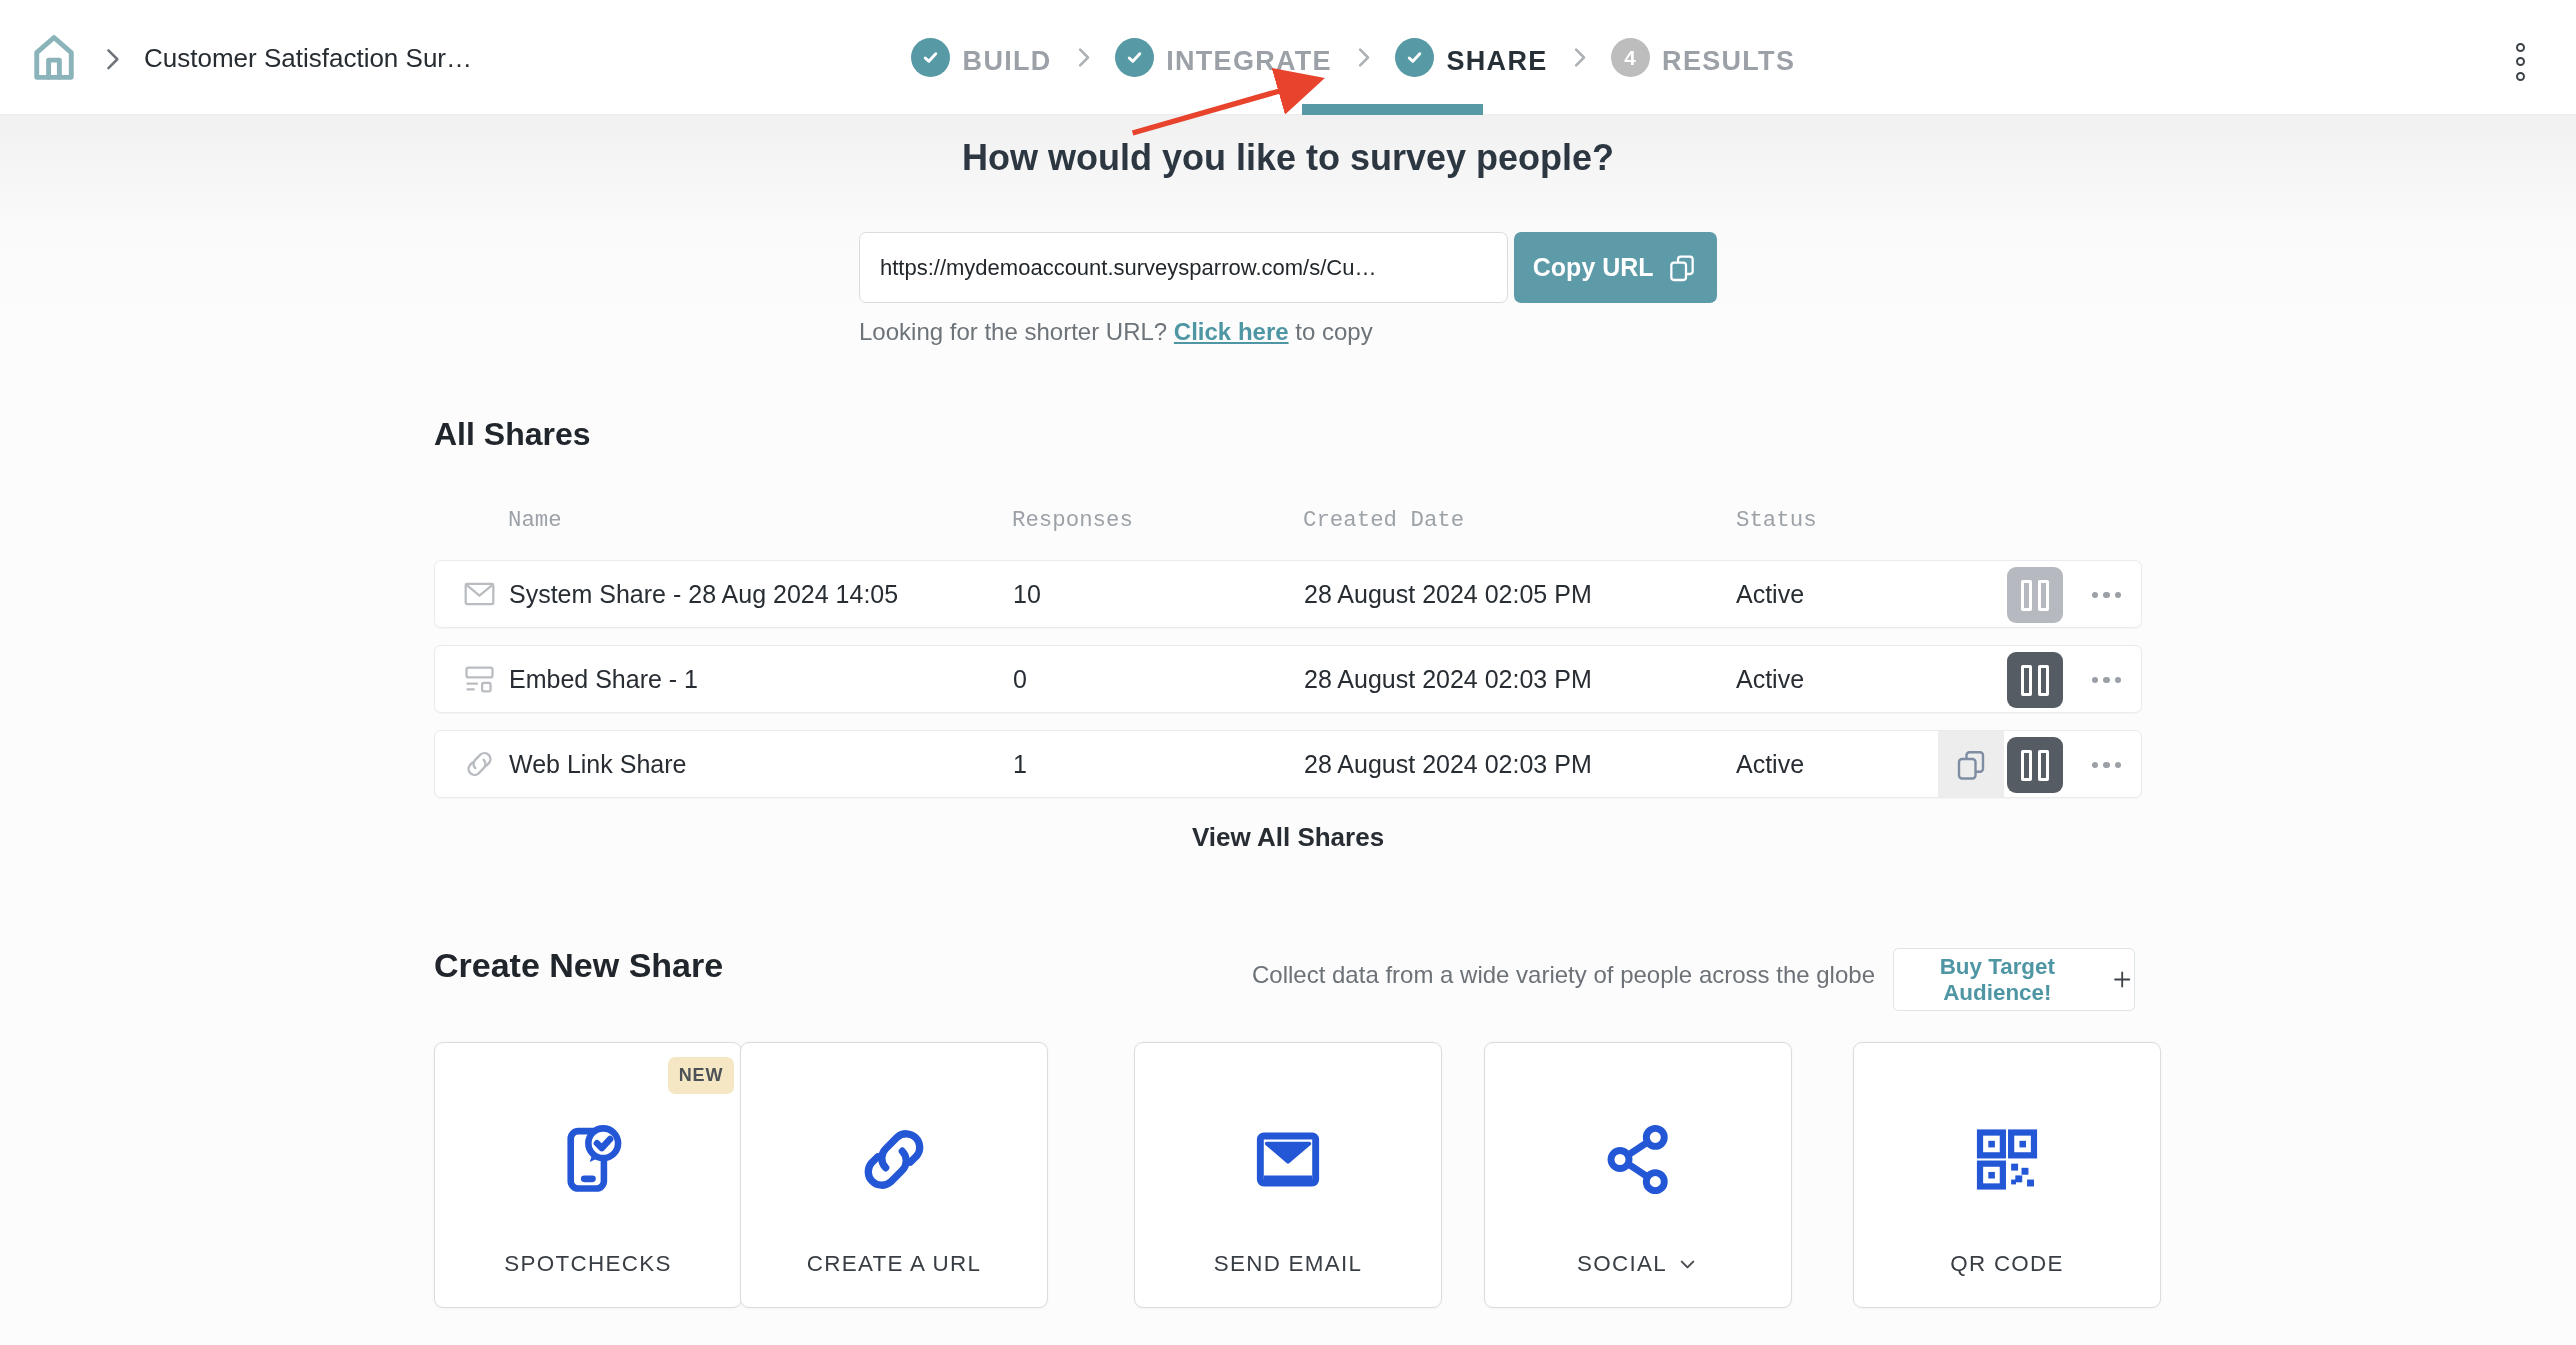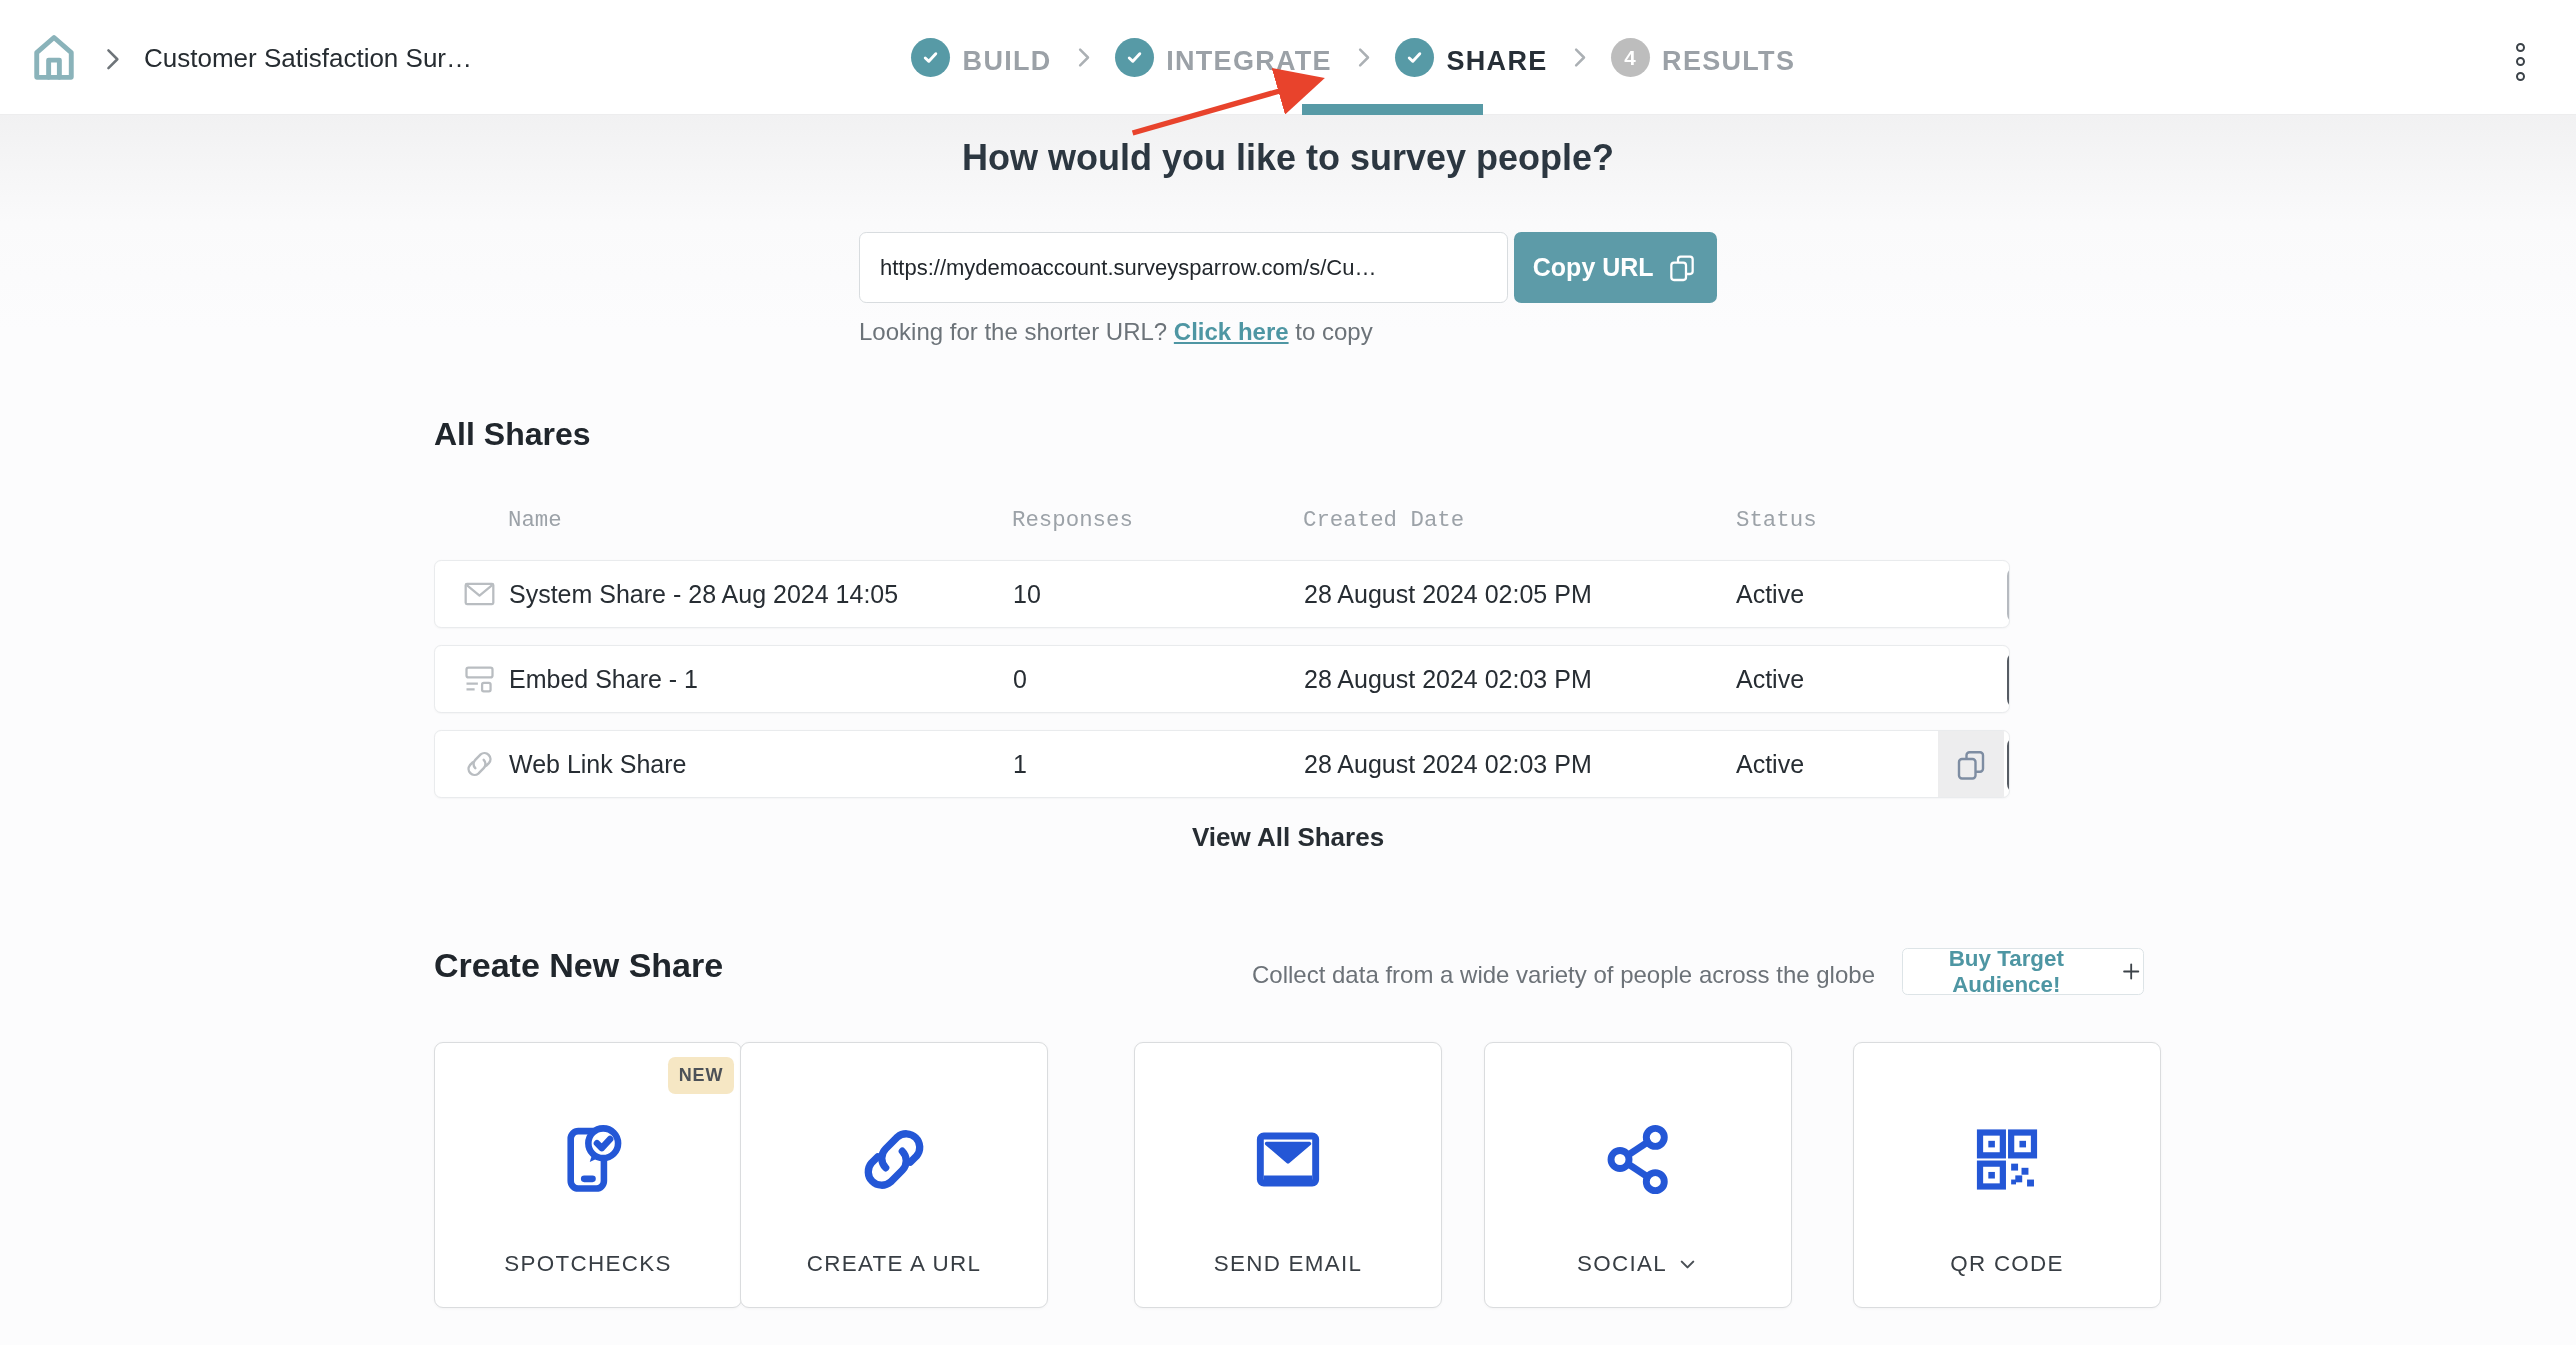--- a/index.html
+++ b/index.html
@@ -67,21 +67,21 @@
   .shorter-line { position:absolute; left:859px; top:203px; font-size:24px; color:#6c7379; }
   .shorter-link { color:#4e96a3; font-weight:bold; text-decoration:underline; cursor:pointer; }
 
   .section-title { position:absolute; left:434px; font-size:32px; font-weight:bold; color:#20262c; }
   .all-shares-title { top:301px; }
 
   .th { position:absolute; top:392px; font-size:22.4px; color:#9ca2a8;font-family:Liberation Mono, monospace; }
   .th-name { left:508px; } .th-resp { left:1012px; } .th-date { left:1303px; } .th-status { left:1736px; }
 
   .row {
-    position:absolute; left:434px; width:1576px; height:68px;
+    position:absolute; left:434px; width:1708px; height:68px;
     background:#ffffff; border:0.9px solid #e9ebed; border-radius:7.2px;
     box-shadow:0 0.9px 1.8px rgba(0,0,0,0.03); overflow:hidden;
   }
   .row-1 { top:445px; } .row-2 { top:530px; } .row-3 { top:615px; }
   .row .cell { position:absolute; top:50%; transform:translateY(-50%); font-size:25px; color:#272d33; }
   .cell-name { left:74px; } .cell-resp { left:578px; } .cell-date { left:869px; } .cell-status { left:1301px; }
   .row-icon { position:absolute; left:25px; top:50%; transform:translateY(-50%); display:flex; }
   .copy-strip {
     position:absolute; left:1503px; top:0; width:66px; height:68px;
     background:#ededee; border:none; cursor:pointer;
@@ -103,25 +103,25 @@
   .row-kebab span { width:6.3px; height:6.3px; border-radius:50%; background:#9aa0a6; }
 
   .view-all {
     position:absolute; top:707px; left:0; width:2576px; text-align:center;
     font-size:26px; font-weight:bold; color:#272d33; cursor:pointer;
   }
 
   .create-title { top:831px; font-size:34px; }
   .create-subtitle { position:absolute; left:0; width:1875px; text-align:right; top:846px; font-size:24px; color:#6c7278; }
   .buy-btn {
-    position:absolute; left:1893px; top:833px; width:242px; height:47px;
+    position:absolute; left:1893px; top:833px; width:242px; height:63px;
     background:#ffffff; border:0.9px solid #dde4e7; border-radius:5.4px; cursor:pointer;
     display:flex; align-items:center; justify-content:center; gap:9px;
     font-family:"Liberation Sans", sans-serif;
-    font-size:22.4px; font-weight:bold; color:#4e96a3;margin-left:9px;
+    font-size:22.4px; font-weight:bold; color:#4e96a3;
   }
 
   .card {
     position:absolute; top:927px; width:308px; height:266px;
     background:#ffffff; border:0.9px solid #dadcde; border-radius:9px;
     box-shadow:0 0.9px 2.7px rgba(0,0,0,0.04); cursor:pointer;
   }
   .card-1 { left:434px; } .card-2 { left:740px; } .card-3 { left:1134px; }
   .card-4 { left:1484px; } .card-5 { left:1833px;margin-left:20px; }
   .card-icon { position:absolute; left:50%; transform:translateX(-50%); top:75px; display:flex; }

